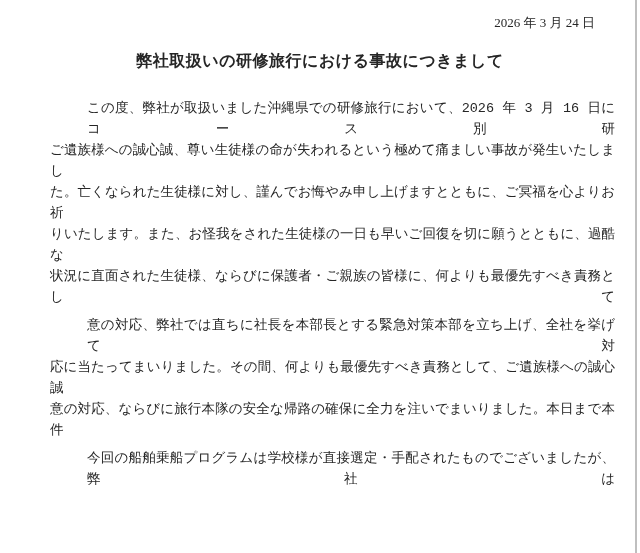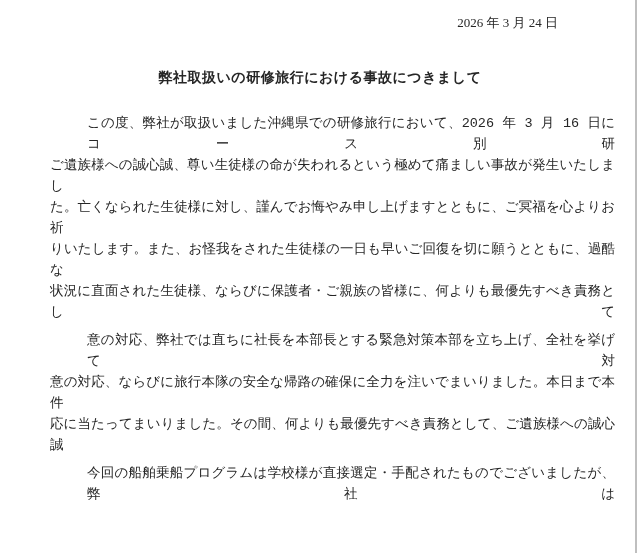--- a/index.html
+++ b/index.html
@@ -15,30 +15,30 @@
     color: #262626;
   }
   .edge-line {
     position: absolute;
     left: 635px; top: 0;
     width: 2px; height: 553px;
     background: #bfbfbf;
   }
   .header {
     margin-top: 13px;
-    padding-right: 82px;
+    padding-right: 45px;
     text-align: right;
     font-size: 13px;
     line-height: 20px;
   }
   .doc-title {
-    margin-top: 36px;
+    margin-top: 18px;
     text-align: center;
     font-weight: bold;
-    font-size: 14px;
+    font-size: 16px;
     letter-spacing: 0.5px;
   }
   .doc-body {
     margin: 26px 25px 0 50px;
     font-size: 13.5px;
     line-height: 21px;
   }
   .para { margin: 0 0 7px 0; }
   .ln { white-space: nowrap; font-family: Liberation Mono, monospace; }
   .ln.fill {
@@ -65,22 +65,22 @@
   <div class="para">
     <div class="ln ind fill">この度、弊社が取扱いました沖縄県での研修旅行において、2026 年 3 月 16 日にコース別研</div>
     <div class="ln fill">ご遺族様への誠心誠、尊い生徒様の命が失われるという極めて痛ましい事故が発生いたしまし</div>
     <div class="ln fill">た。亡くなられた生徒様に対し、謹んでお悔やみ申し上げますとともに、ご冥福を心よりお祈</div>
     <div class="ln fill">りいたします。また、お怪我をされた生徒様の一日も早いご回復を切に願うとともに、過酷な</div>
     <div class="ln fill">状況に直面された生徒様、ならびに保護者・ご親族の皆様に、何よりも最優先すべき責務として</div>
   </div>
 
   <div class="para">
     <div class="ln ind fill">意の対応、弊社では直ちに社長を本部長とする緊急対策本部を立ち上げ、全社を挙げて対</div>
+    <div class="ln fill">応に当たってまいりました。その間、何よりも最優先すべき責務として、ご遺族様への誠心誠</div>
     <div class="ln fill">意の対応、ならびに旅行本隊の安全な帰路の確保に全力を注いでまいりました。本日まで本件</div>
-    <div class="ln fill">応に当たってまいりました。その間、何よりも最優先すべき責務として、ご遺族様への誠心誠</div>
   </div>
 
   <div class="para">
     <div class="ln ind fill">今回の船舶乗船プログラムは学校様が直接選定・手配されたものでございましたが、弊社は</div>
 
   </div>
 
 </div>
 
 </body></html>

